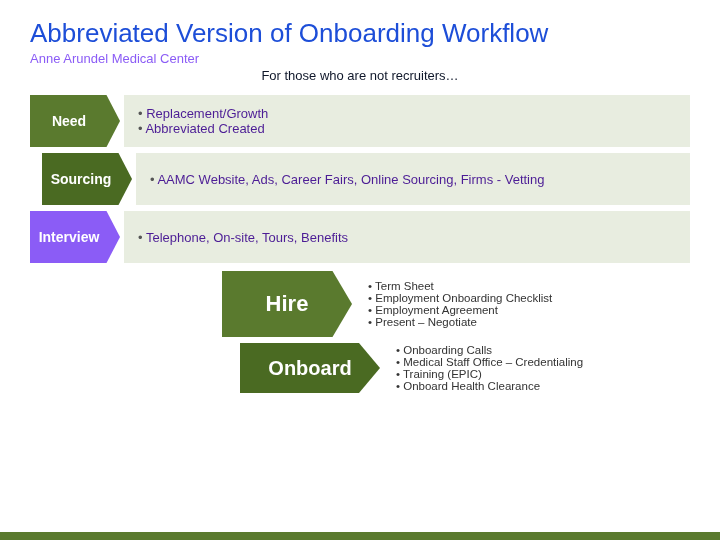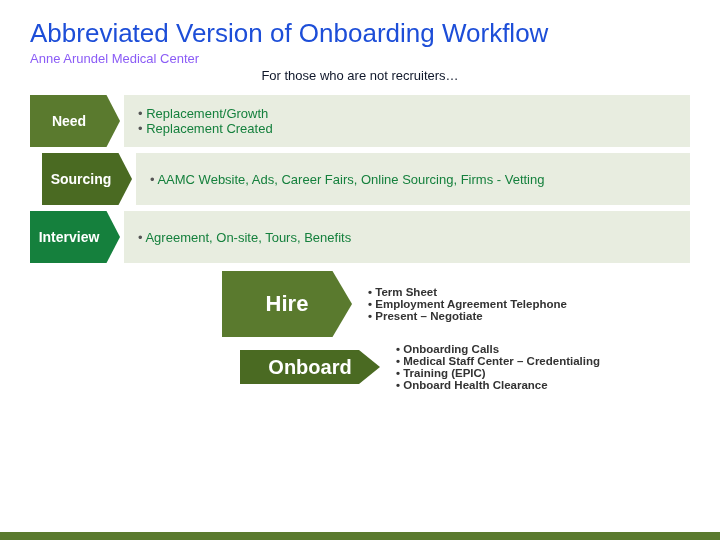--- a/index.html
+++ b/index.html
@@ -63,31 +63,31 @@
       color: #fff;
       font-size: 14px;
       font-weight: bold;
       position: relative;
       clip-path: polygon(0 0, 85% 0, 100% 50%, 85% 100%, 0 100%);
       padding-right: 12px;
     }
 
     .label-arrow.green { background: #5a7a2e; }
     .label-arrow.dark-green { background: #4a6a22; margin-left: 12px; }
-    .label-arrow.olive { background: #15803d; }
+    .label-arrow.olive { background: #8b5cf6; }
 
     
     .content-box {
       background: #e8ede0;
       flex: 1;
       display: flex;
       align-items: center;
       padding: 8px 14px;
       font-size: 13px;
-      color: #15803d;
+      color: #4c1d95;
       margin-left: 4px;
     }
 
     .content-box ul {
       list-style: none;
       padding: 0;
     }
 
     .content-box ul li::before {
       content: '• ';
@@ -108,31 +108,30 @@
     .hire-arrow {
       background: #5a7a2e;
       width: 130px;
       height: 66px;
       margin-left: 98px;
     }
 
     .onboard-arrow {
       background: #4a6a22;
       width: 140px;
-      height: 34px;
+      height: 50px;
     }
 
     .side-notes {
       display: flex;
       flex-direction: column;
       justify-content: center;
       margin-left: 16px;
       font-size: 11.5px;
       color: #333;
-      font-weight: bold;
     }
 
     .side-notes ul {
       list-style: none;
     }
 
     .side-notes ul li::before {
       content: '• ';
     }
 
@@ -179,21 +178,21 @@
 
   <div class="workflow">
 
     <div class="row">
       <div class="label-arrow green">
         <span>Need</span>
       </div>
       <div class="content-box">
         <ul>
           <li>Replacement/Growth</li>
-          <li>Replacement Created</li>
+          <li>Abbreviated Created</li>
         </ul>
       </div>
     </div>
 
     <div class="row">
       <div class="label-arrow dark-green">
         <span>Sourcing</span>
       </div>
       <div class="content-box">
         <ul>
@@ -201,52 +200,53 @@
         </ul>
       </div>
     </div>
 
     <div class="row">
       <div class="label-arrow olive">
         <span>Interview</span>
       </div>
       <div class="content-box">
         <ul>
-          <li>Agreement, On-site, Tours, Benefits</li>
+          <li>Telephone, On-site, Tours, Benefits</li>
         </ul>
       </div>
     </div>
 
   </div>
 
   <div class="hire-onboard-section">
 
     <div class="arrow-notes-row">
       <div class="spacer-left-hire"></div>
       <div class="big-arrow hire-arrow">
         <span style="font-size:22px;font-weight:bold;">Hire</span>
       </div>
       <div class="side-notes">
         <ul>
           <li>Term Sheet</li>
-          <li>Employment Agreement Telephone</li>
+          <li>Employment Onboarding Checklist</li>
+          <li>Employment Agreement</li>
           <li>Present – Negotiate</li>
         </ul>
       </div>
     </div>
 
     <div class="arrow-notes-row">
       <div class="spacer-left-onboard"></div>
       <div class="big-arrow onboard-arrow">
         <span style="font-size:20px;font-weight:bold;">Onboard</span>
       </div>
       <div class="side-notes">
         <ul>
           <li>Onboarding Calls</li>
-          <li>Medical Staff Center – Credentialing</li>
+          <li>Medical Staff Office – Credentialing</li>
           <li>Training (EPIC)</li>
           <li>Onboard Health Clearance</li>
         </ul>
       </div>
     </div>
 
   </div>
 
   <div class="bottom-bar"></div>
 </div>

